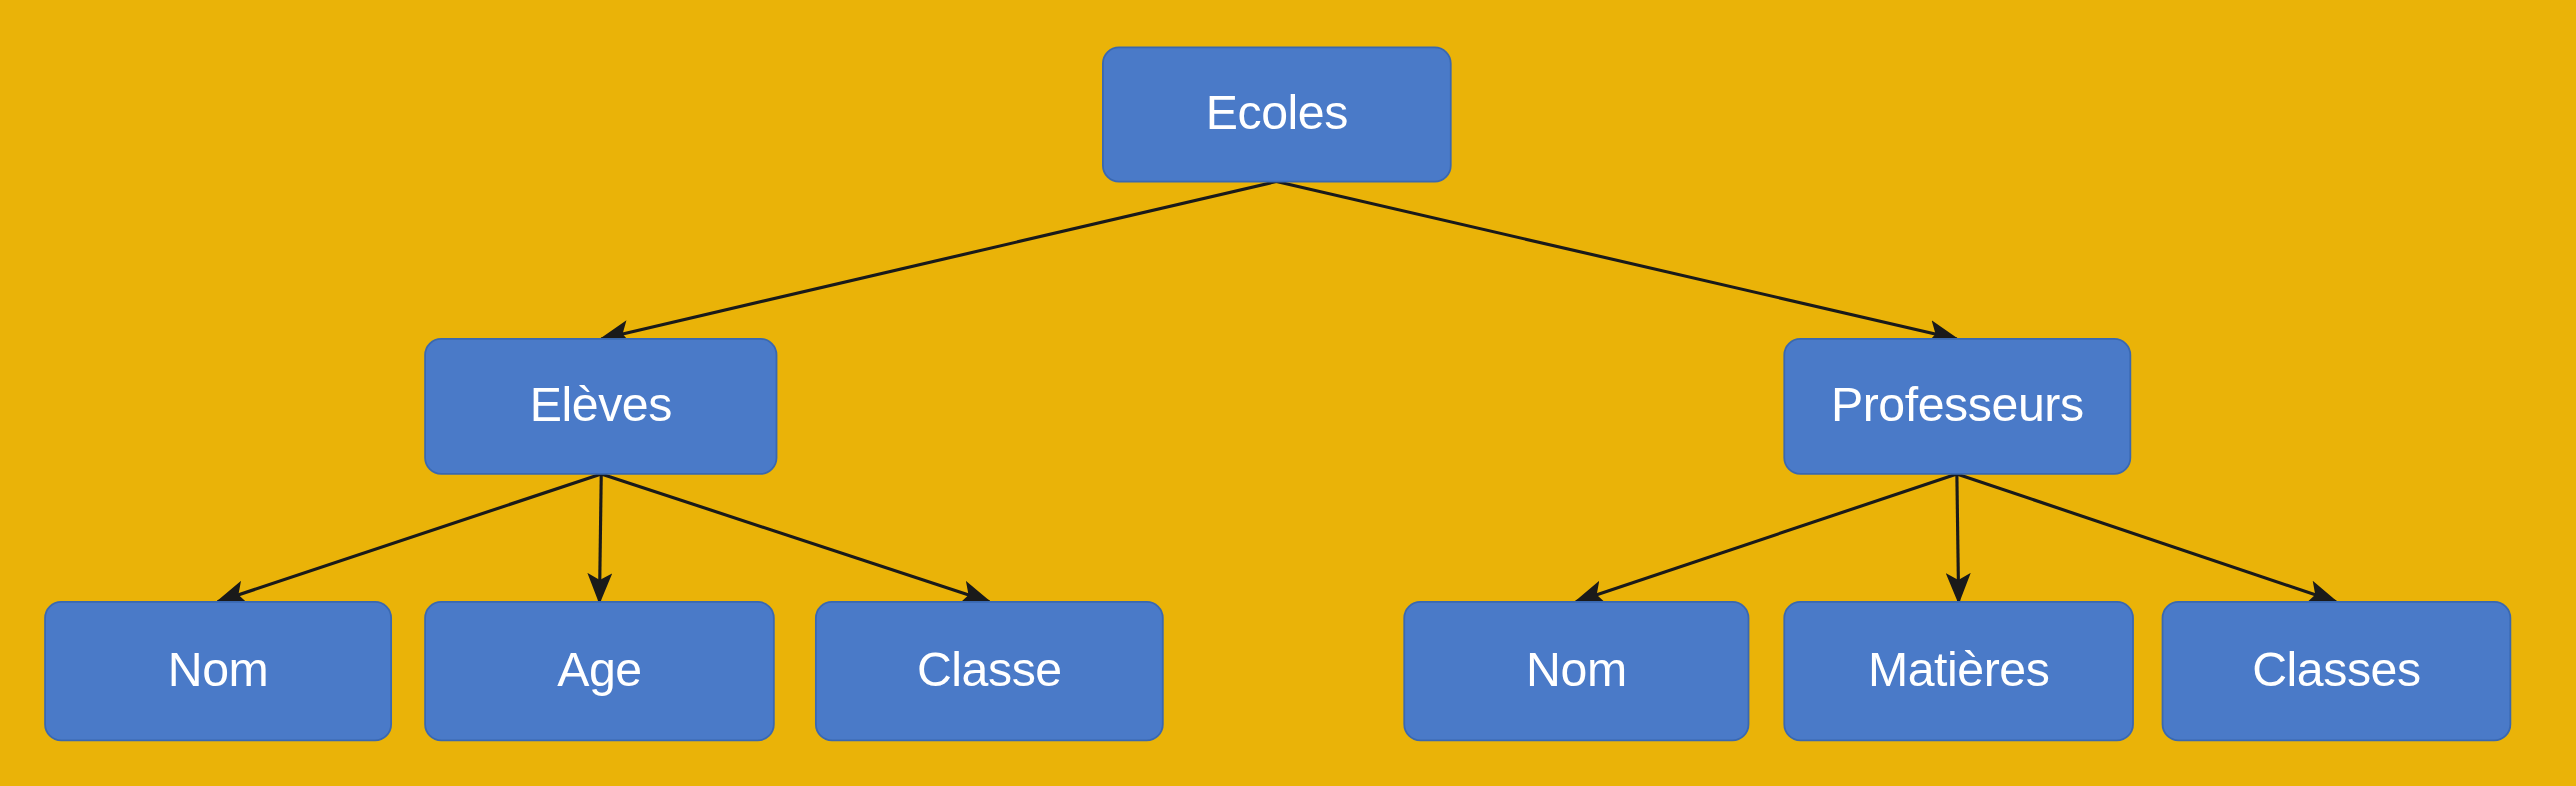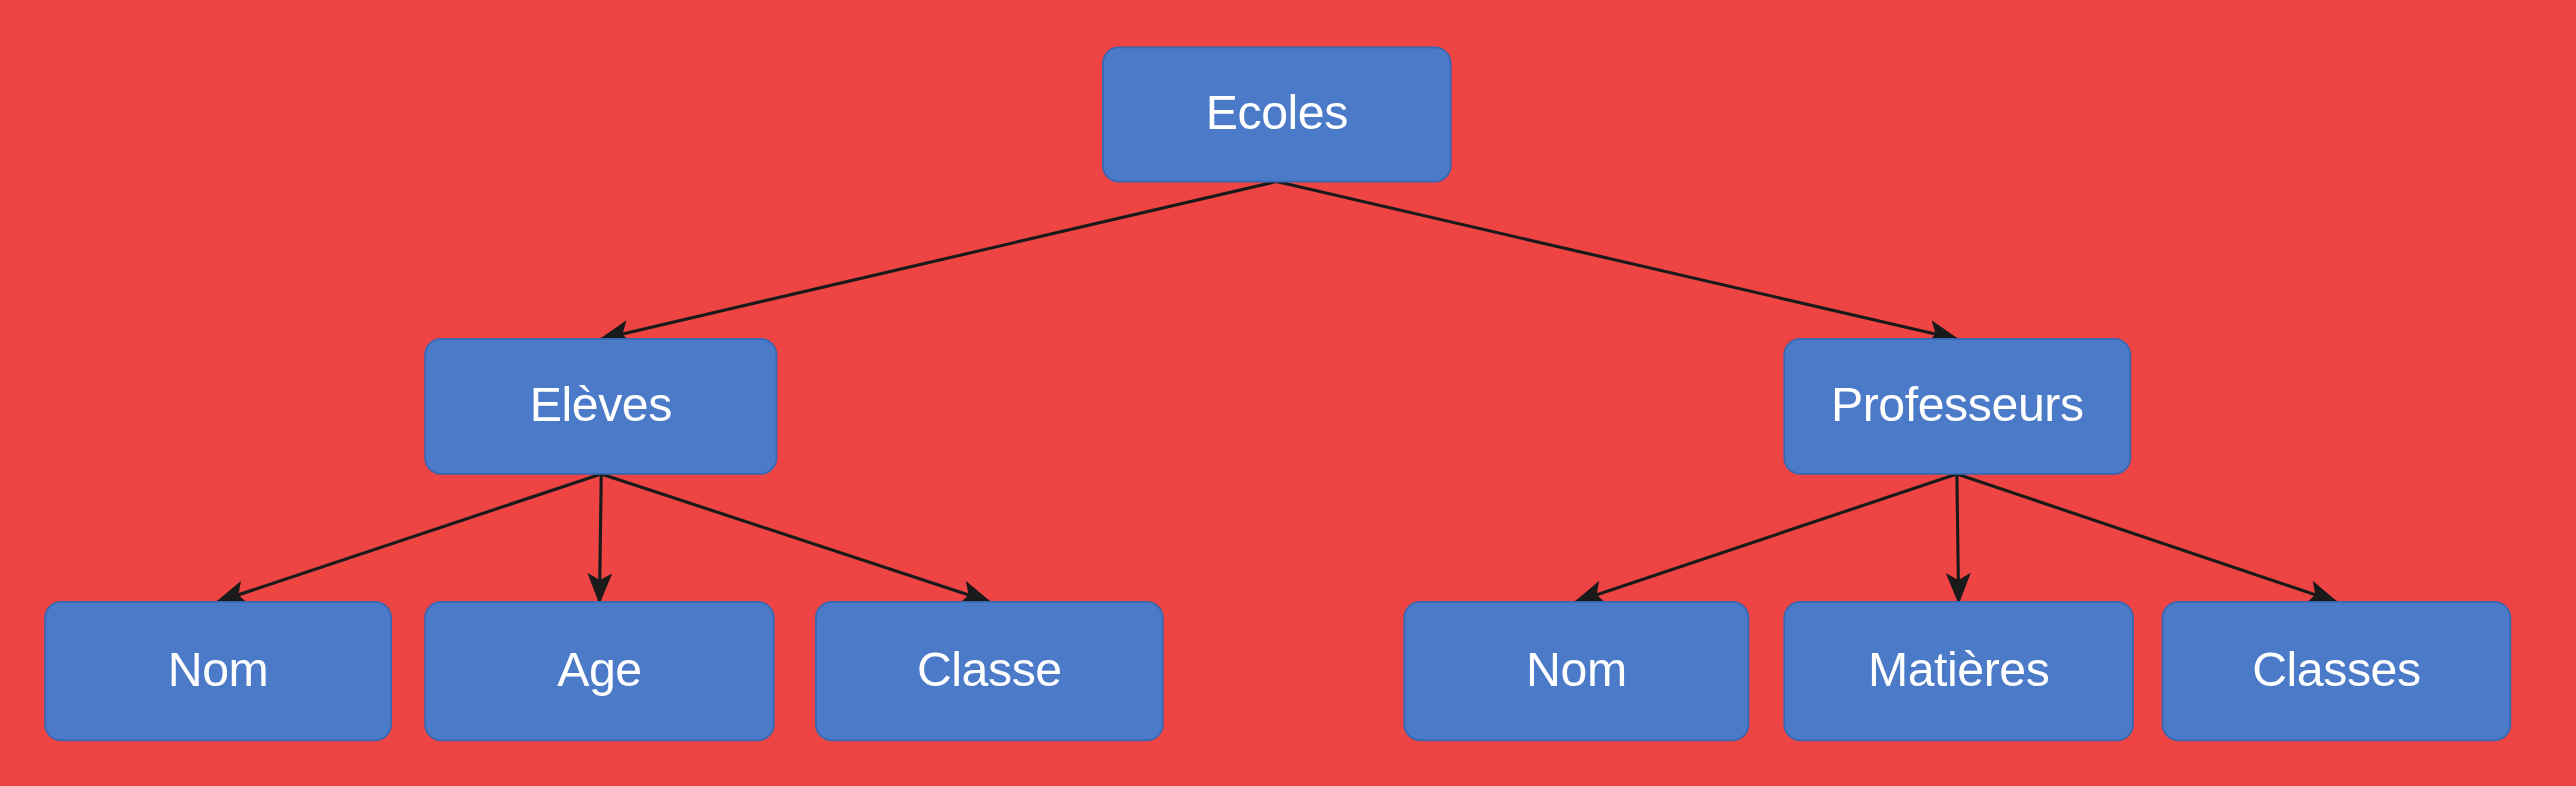--- a/index.html
+++ b/index.html
@@ -10,21 +10,21 @@
   body {
     width: 2576px;
     height: 786px;
     overflow: hidden;
     font-family: "Liberation Sans", sans-serif;
   }
   #diagram-root {
     position: relative;
     width: 2576px;
     height: 786px;
-    background: #ef4444;
+    background: #eab308;
   }
   #tree-svg {
     position: absolute;
     top: 0;
     left: 0;
     width: 2576px;
     height: 786px;
     display: block;
   }
   .node-rect {

